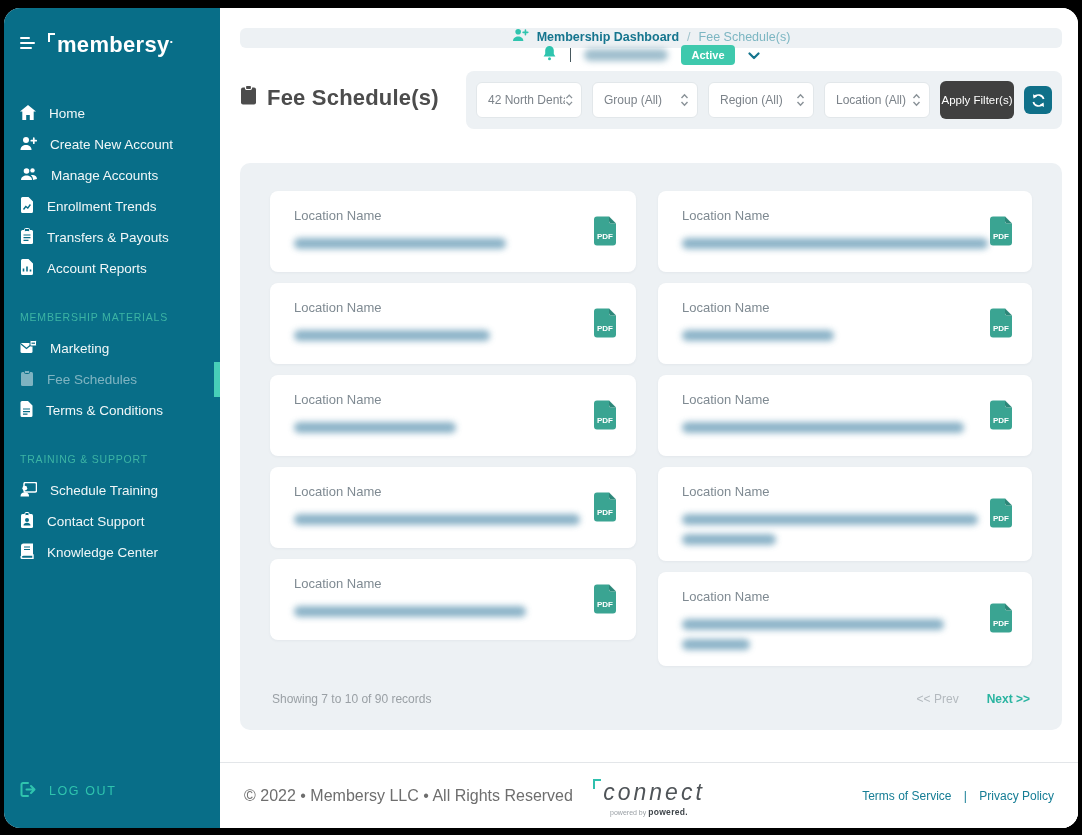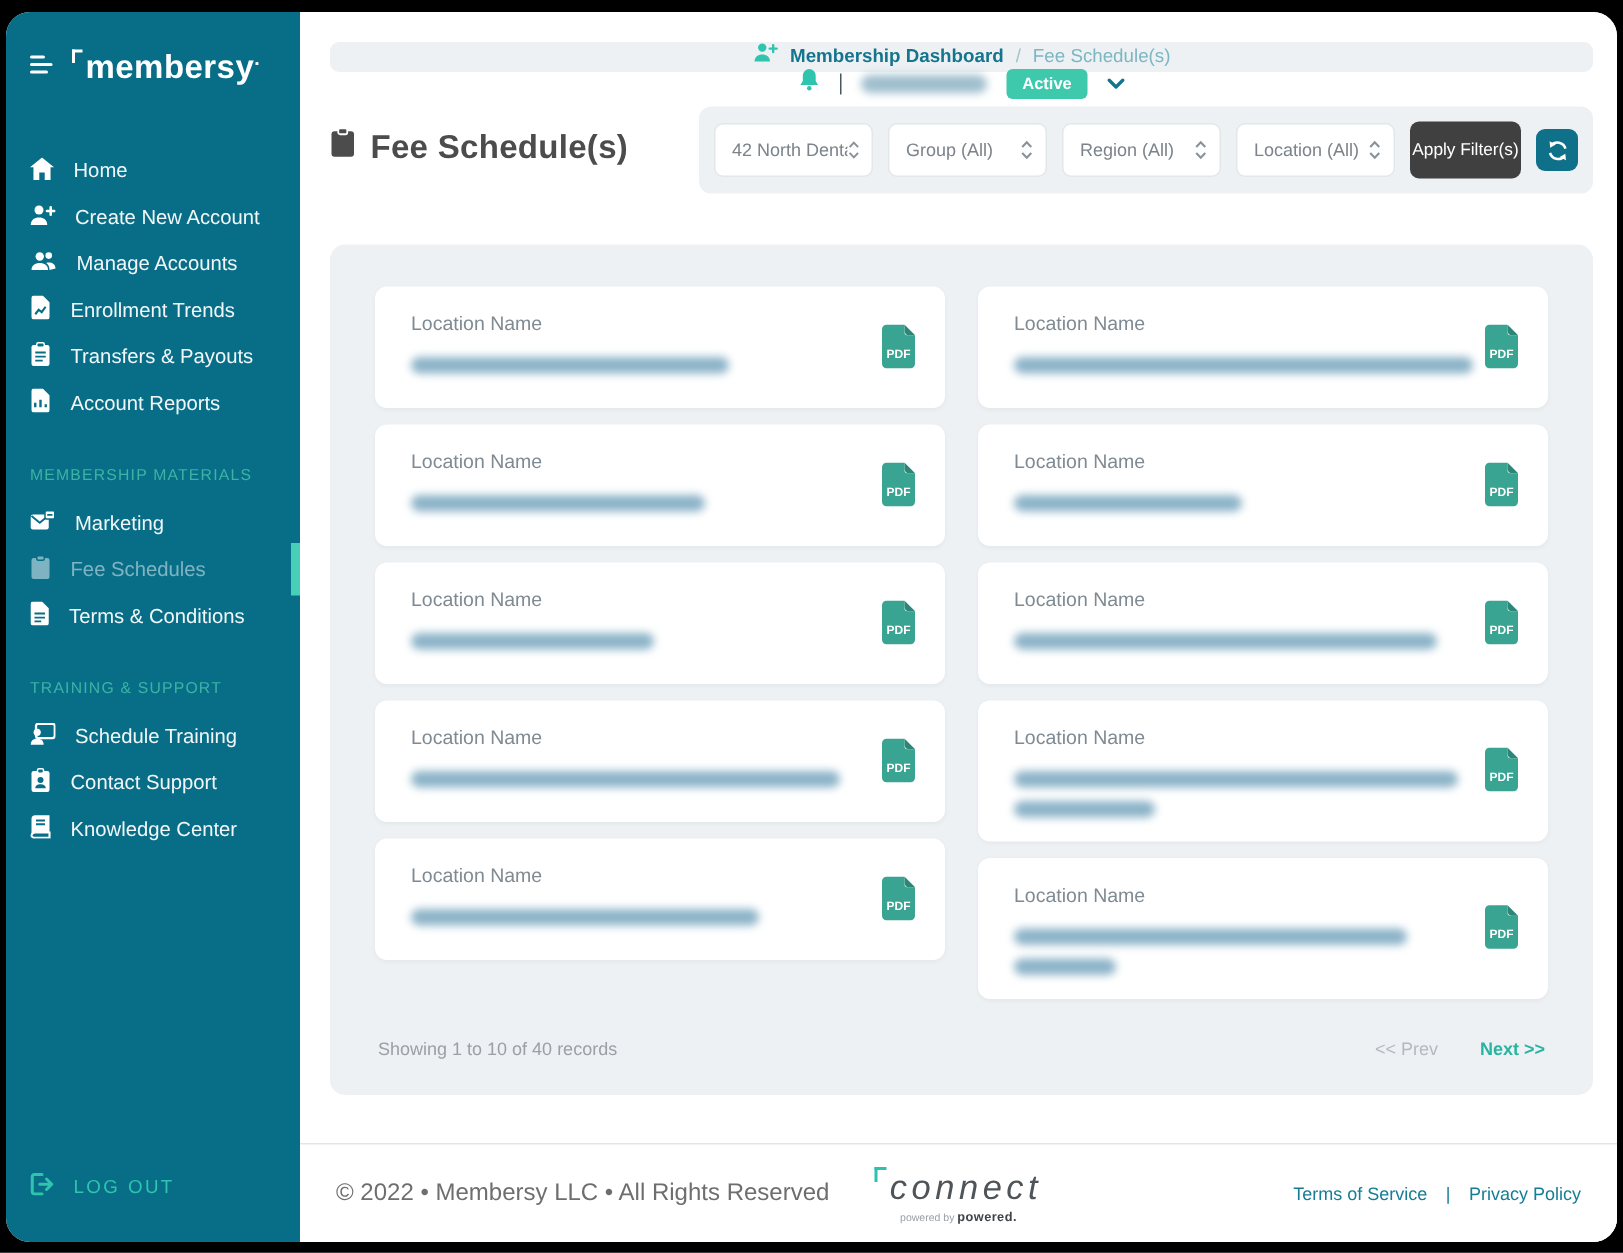--- a/index.html
+++ b/index.html
@@ -2,21 +2,21 @@
 <html><head>
 <meta charset="utf-8">
 <style>
   * { margin:0; padding:0; box-sizing:border-box; }
   html,body { width:1082px; height:835px; background:#000; overflow:hidden;
               font-family:"Liberation Sans", sans-serif; }
   .app { position:absolute; top:8px; left:4px; right:4px; bottom:7px;
          border-radius:16px; overflow:hidden; display:flex; background:#fff; }
 
   
-  .sidebar { width:196px; background:#086e88; color:#fff; display:flex;
+  .sidebar { width:216px; background:#086e88; color:#fff; display:flex;
              flex-direction:column; position:relative; flex-shrink:0; }
   .side-head { display:flex; align-items:center; gap:10px; padding:24px 14px 0 16px; }
   .logo { font-size:22px; font-weight:600; letter-spacing:.3px; white-space:nowrap; display:flex; align-items:flex-start; }
   .lbracket { display:inline-block; width:7px; height:9px; border-left:2px solid #fff;
               border-top:2px solid #fff; margin:1px 2px 0 0; }
   .logo .hidot { font-size:13px; line-height:10px; margin-top:2px; }
   .nav { margin-top:40px; }
   .nav-item { display:flex; align-items:center; gap:13px; height:31px; padding:0 14px 0 16px;
               font-size:13.5px; color:#f1f7f8; cursor:pointer; position:relative; }
   .nav-item svg { flex-shrink:0; }
@@ -425,21 +425,21 @@
                     <path d="M2 4.5 A3 3 0 0 1 5 1.5 H17 L24 8.5 V27.5 A3 3 0 0 1 21 30.5 H5 A3 3 0 0 1 2 27.5 Z" fill="#3aa492"></path>
                     <path d="M17 1.5 V6.5 A2 2 0 0 0 19 8.5 H24 Z" fill="#fff"></path>
                     <path d="M17 1.5 L24 8.5 H19.8 A2.8 2.8 0 0 1 17 5.7 Z" fill="#2c8779"></path>
                     <text x="13" y="23.5" font-size="8" font-weight="bold" fill="#fff" text-anchor="middle" font-family="Liberation Sans, sans-serif">PDF</text>
                   </svg></button>
             </div>
           </div>
         </div>
 
         <div class="pager">
-          <span class="pager-summary">Showing 1 to 10 of 40 records</span>
+          <span class="pager-summary">Showing 7 to 10 of 90 records</span>
           <span class="pager-links">
             <span class="prev">&lt;&lt; Prev</span>
             <span class="next">Next &gt;&gt;</span>
           </span>
         </div>
       </div>
     </div>
 
     <div class="footer">
       <div class="foot-left">© 2022 • Membersy LLC • All Rights Reserved</div>

